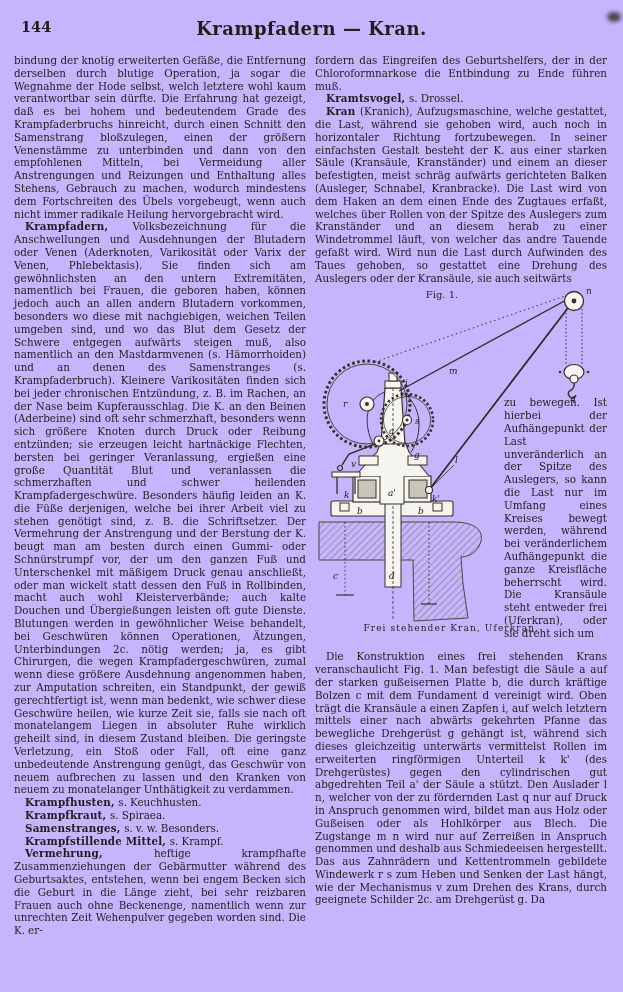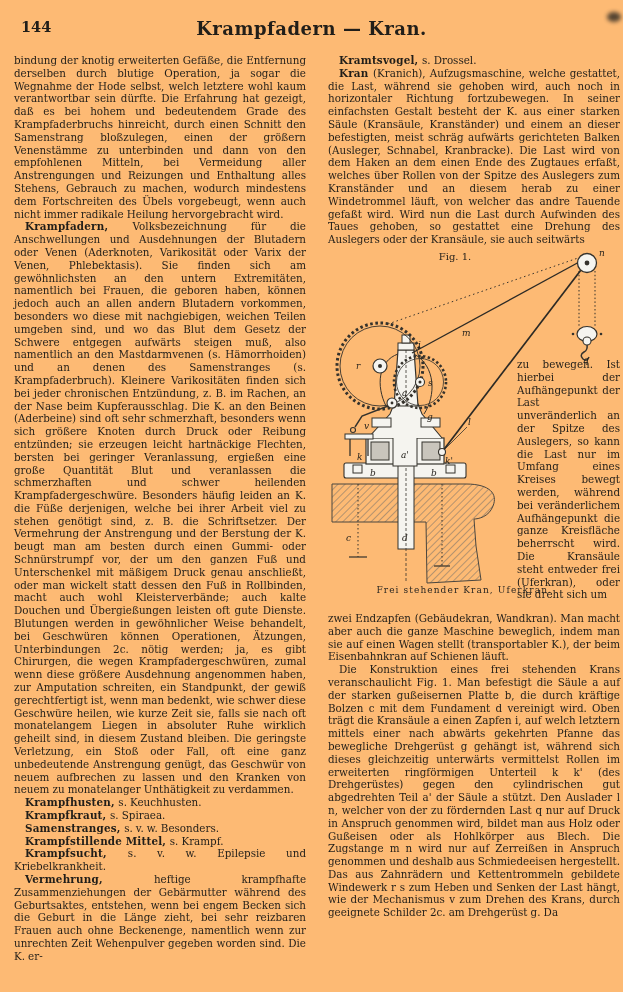--- a/index.html
+++ b/index.html
@@ -1,24 +1,24 @@
 <!DOCTYPE html>
 <html><head>
 <meta charset="utf-8">
 <style>
   html,body{margin:0;padding:0;background:#e8e6e0;}
   .page{
     position:relative;width:623px;height:992px;overflow:hidden;
-    background:#fdba74;color:#211e19;
+    background:#c4b5fd;color:#211e19;
     font-family:"DejaVu Serif", serif;
   }
   .smudge{position:absolute;top:12px;right:2px;width:14px;height:10px;background:#2a2722;border-radius:50%;filter:blur(2px);opacity:.8;}
   .folio{position:absolute;left:21px;top:18px;font-size:14.5px;font-weight:bold;}
   .running-title{position:absolute;left:0;top:18px;width:100%;text-align:center;font-size:18px;font-weight:bold;letter-spacing:.5px;}
-  .columns{position:absolute;left:14px;top:54px;display:flex;gap:22px;}
+  .columns{position:absolute;left:14px;top:54px;display:flex;gap:9px;}
   .col{width:292px;}
   .col p{margin:0;text-align:justify;font-size:10.35px;line-height:12.8px;word-spacing:-0.2px;}
   .col p.ind{text-indent:11px;}
   b.term{font-weight:bold;letter-spacing:.2px;}
   
   .fig-block{position:relative;width:292px;height:366px;}
   .fig-label{position:absolute;left:62px;top:5px;width:130px;text-align:center;font-size:10px;}
   .fig-side{position:absolute;right:0;top:112px;width:103px;}
   .fig-side p{font-size:10.35px;line-height:12.8px;text-align:justify;margin:0;}
   .fig-caption{position:absolute;left:0;top:339px;width:224px;text-align:right;font-size:9px;letter-spacing:1.1px;color:#2a2722;}
@@ -34,25 +34,25 @@
 
   <div class="columns">
 
     <div class="col">
       <p>bindung der knotig erweiterten Gefäße, die Entfernung derselben durch blutige Operation, ja sogar die Wegnahme der Hode selbst, welch letztere wohl kaum verantwortbar sein dürfte. Die Erfahrung hat gezeigt, daß es bei hohem und bedeutendem Grade des Krampfaderbruchs hinreicht, durch einen Schnitt den Samenstrang bloßzulegen, einen der größern Venenstämme zu unterbinden und dann von den empfohlenen Mitteln, bei Vermeidung aller Anstrengungen und Reizungen und Enthaltung alles Stehens, Gebrauch zu machen, wodurch mindestens dem Fortschreiten des Übels vorgebeugt, wenn auch nicht immer radikale Heilung hervorgebracht wird.</p>
       <p class="ind"><b class="term">Krampfadern, </b><span>Volksbezeichnung für die Anschwellungen und Ausdehnungen der Blutadern oder Venen (Aderknoten, Varikosität oder Varix der Venen, Phlebektasis). Sie finden sich am gewöhnlichsten an den untern Extremitäten, namentlich bei Frauen, die geboren haben, können jedoch auch an allen andern Blutadern vorkommen, besonders wo diese mit nachgiebigen, weichen Teilen umgeben sind, und wo das Blut dem Gesetz der Schwere entgegen aufwärts steigen muß, also namentlich an den Mastdarmvenen (s. Hämorrhoiden) und an denen des Samenstranges (s. Krampfaderbruch). Kleinere Varikositäten finden sich bei jeder chronischen Entzündung, z. B. im Rachen, an der Nase beim Kupferausschlag. Die K. an den Beinen (Aderbeine) sind oft sehr schmerzhaft, besonders wenn sich größere Knoten durch Druck oder Reibung entzünden; sie erzeugen leicht hartnäckige Flechten, bersten bei geringer Veranlassung, ergießen eine große Quantität Blut und veranlassen die schmerzhaften und schwer heilenden Krampfadergeschwüre. Besonders häufig leiden an K. die Füße derjenigen, welche bei ihrer Arbeit viel zu stehen genötigt sind, z. B. die Schriftsetzer. Der Vermehrung der Anstrengung und der Berstung der K. beugt man am besten durch einen Gummi- oder Schnürstrumpf vor, der um den ganzen Fuß und Unterschenkel mit mäßigem Druck genau anschließt, oder man wickelt statt dessen den Fuß in Rollbinden, macht auch wohl Kleisterverbände; auch kalte Douchen und Übergießungen leisten oft gute Dienste. Blutungen werden in gewöhnlicher Weise behandelt, bei Geschwüren können Operationen, Ätzungen, Unterbindungen 2c. nötig werden; ja, es gibt Chirurgen, die wegen Krampfadergeschwüren, zumal wenn diese größere Ausdehnung angenommen haben, zur Amputation schreiten, ein Standpunkt, der gewiß gerechtfertigt ist, wenn man bedenkt, wie schwer diese Geschwüre heilen, wie kurze Zeit sie, falls sie nach oft monatelangem Liegen in absoluter Ruhe wirklich geheilt sind, in diesem Zustand bleiben. Die geringste Verletzung, ein Stoß oder Fall, oft eine ganz unbedeutende Anstrengung genügt, das Geschwür von neuem aufbrechen zu lassen und den Kranken von neuem zu monatelanger Unthätigkeit zu verdammen.</span></p>
       <p class="ind"><b class="term">Krampfhusten, </b><span>s. Keuchhusten.</span></p>
       <p class="ind"><b class="term">Krampfkraut, </b><span>s. Spiraea.</span></p>
       <p class="ind"><b class="term">Samenstranges, </b><span>s. v. w. Besonders.</span></p>
       <p class="ind"><b class="term">Krampfstillende Mittel, </b><span>s. Krampf.</span></p>
-      <p class="ind"><b class="term">Krampfsucht, </b><span>s. v. w. Epilepsie und Kriebelkrankheit.</span></p>
       <p class="ind"><b class="term">Vermehrung, </b><span>heftige krampfhafte Zusammenziehungen der Gebärmutter während des Geburtsaktes, entstehen, wenn bei engem Becken sich die Geburt in die Länge zieht, bei sehr reizbaren Frauen auch ohne Beckenenge, namentlich wenn zur unrechten Zeit Wehenpulver gegeben worden sind. Die K. er-</span></p>
     </div>
 
     <div class="col">
+      <p>fordern das Eingreifen des Geburtshelfers, der in der Chloroformnarkose die Entbindung zu Ende führen muß.</p>
       <p class="ind"><b class="term">Kramtsvogel, </b><span>s. Drossel.</span></p>
       <p class="ind"><b class="term">Kran </b><span>(Kranich), Aufzugsmaschine, welche gestattet, die Last, während sie gehoben wird, auch noch in horizontaler Richtung fortzubewegen. In seiner einfachsten Gestalt besteht der K. aus einer starken Säule (Kransäule, Kranständer) und einem an dieser befestigten, meist schräg aufwärts gerichteten Balken (Ausleger, Schnabel, Kranbracke). Die Last wird von dem Haken an dem einen Ende des Zugtaues erfaßt, welches über Rollen von der Spitze des Auslegers zum Kranständer und an diesem herab zu einer Windetrommel läuft, von welcher das andre Tauende gefaßt wird. Wird nun die Last durch Aufwinden des Taues gehoben, so gestattet eine Drehung des Auslegers oder der Kransäule, sie auch seitwärts</span></p>
 
       <div class="fig-block">
         <svg width="292" height="366" viewBox="0 0 292 366" style="position:absolute;left:0;top:0;">
           <defs>
             <pattern id="hatch" width="5" height="5" patternUnits="userSpaceOnUse" patternTransform="rotate(45)">
               <line x1="0" y1="0" x2="0" y2="5" stroke="#77726a" stroke-width="1.1"></line>
             </pattern>
           </defs>
@@ -142,17 +142,16 @@
           <text x="271" y="10">n</text>
           <text x="255" y="117">q</text>
         </svg>
         <div class="fig-label">Fig. 1.</div>
         <div class="fig-side">
           <p>zu bewegen. Ist hierbei der Aufhängepunkt der Last unveränderlich an der Spitze des Auslegers, so kann die Last nur im Umfang eines Kreises bewegt werden, während bei veränderlichem Aufhängepunkt die ganze Kreisfläche beherrscht wird. Die Kransäule steht entweder frei (Uferkran), oder sie dreht sich um</p>
         </div>
         <div class="fig-caption">Frei stehender Kran, Uferkran.</div>
       </div>
 
-      <p>zwei Endzapfen (Gebäudekran, Wandkran). Man macht aber auch die ganze Maschine beweglich, indem man sie auf einen Wagen stellt (transportabler K.), der beim Eisenbahnkran auf Schienen läuft.</p>
       <p class="ind">Die Konstruktion eines frei stehenden Krans veranschaulicht Fig. 1. Man befestigt die Säule a auf der starken gußeisernen Platte b, die durch kräftige Bolzen c mit dem Fundament d vereinigt wird. Oben trägt die Kransäule a einen Zapfen i, auf welch letztern mittels einer nach abwärts gekehrten Pfanne das bewegliche Drehgerüst g gehängt ist, während sich dieses gleichzeitig unterwärts vermittelst Rollen im erweiterten ringförmigen Unterteil k k' (des Drehgerüstes) gegen den cylindrischen gut abgedrehten Teil a' der Säule a stützt. Den Auslader l n, welcher von der zu fördernden Last q nur auf Druck in Anspruch genommen wird, bildet man aus Holz oder Gußeisen oder als Hohlkörper aus Blech. Die Zugstange m n wird nur auf Zerreißen in Anspruch genommen und deshalb aus Schmiedeeisen hergestellt. Das aus Zahnrädern und Kettentrommeln gebildete Windewerk r s zum Heben und Senken der Last hängt, wie der Mechanismus v zum Drehen des Krans, durch geeignete Schilder 2c. am Drehgerüst g. Da</p>
     </div>
   </div>
 </div>
 
 </body></html>

